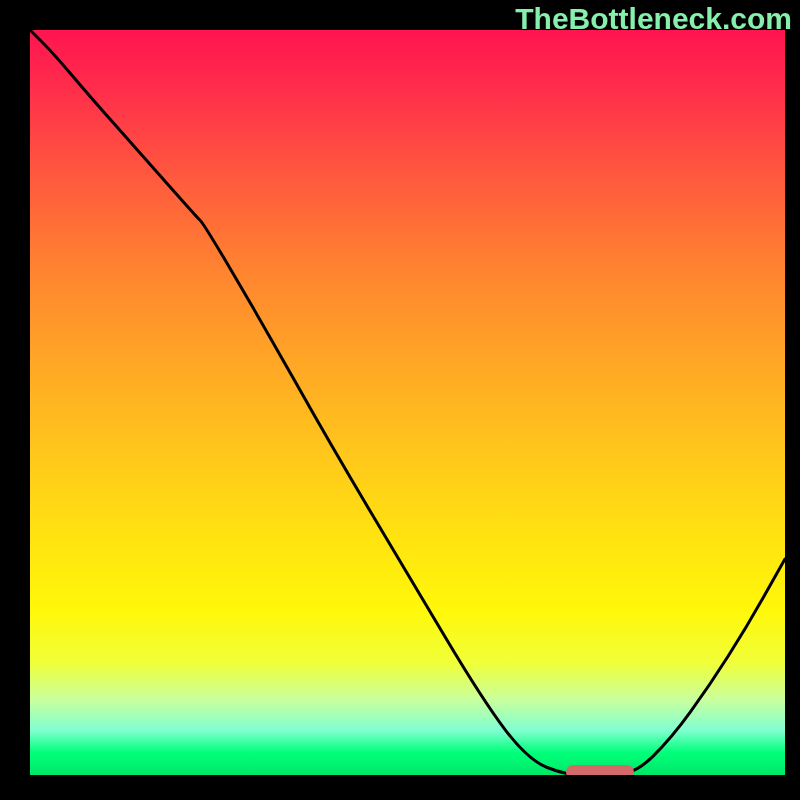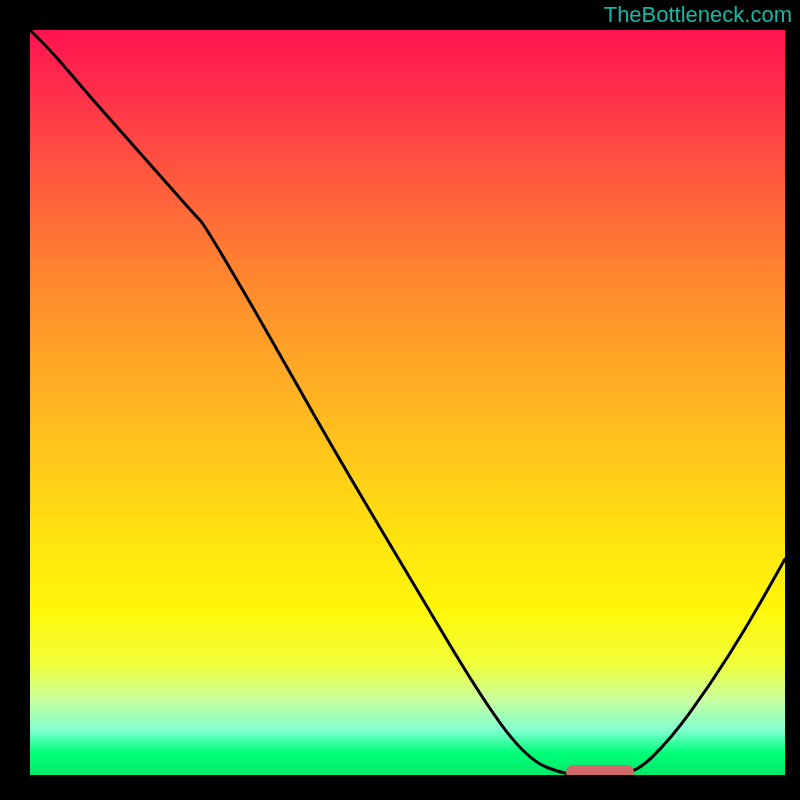--- a/index.html
+++ b/index.html
@@ -7,23 +7,23 @@
     width: 800px;
     height: 800px;
     background: #000;
     position: relative;
     font-family: Arial, sans-serif;
   }
   .watermark {
     position: absolute;
     top: 2px;
     right: 8px;
-    color: #14b8a6;
-    font-size: 22px;
-    font-weight: 400;
+    color: #86efac;
+    font-size: 30px;
+    font-weight: 700;
     z-index: 10;
   }
   .plot-area {
     position: absolute;
     left: 30px;
     top: 30px;
     width: 755px;
     height: 745px;
     overflow: hidden;
   }

